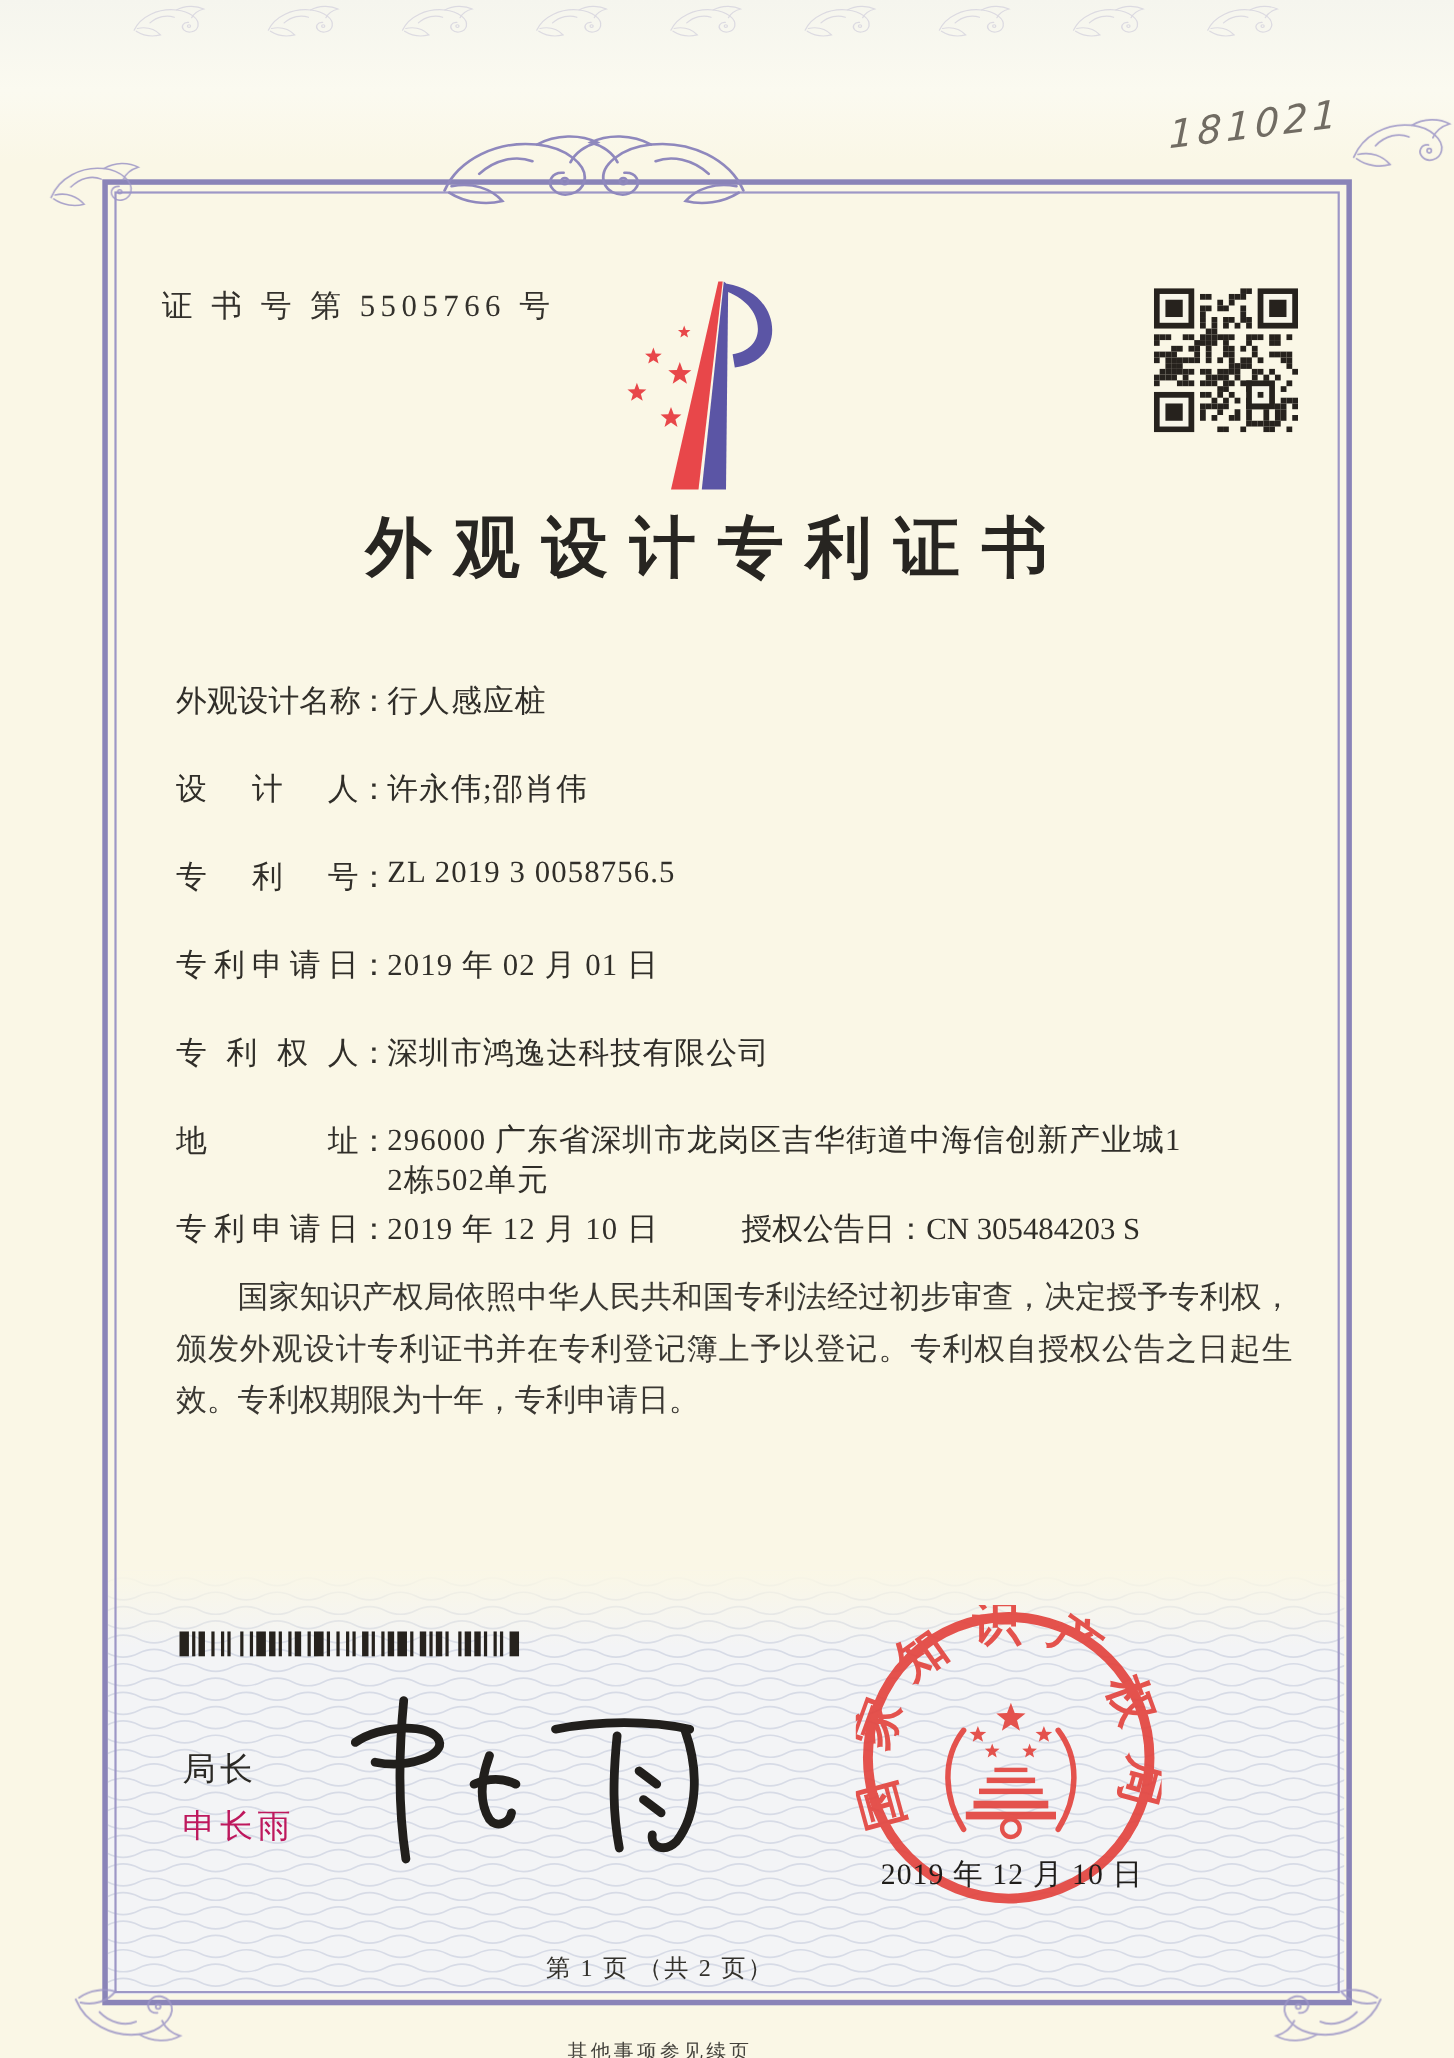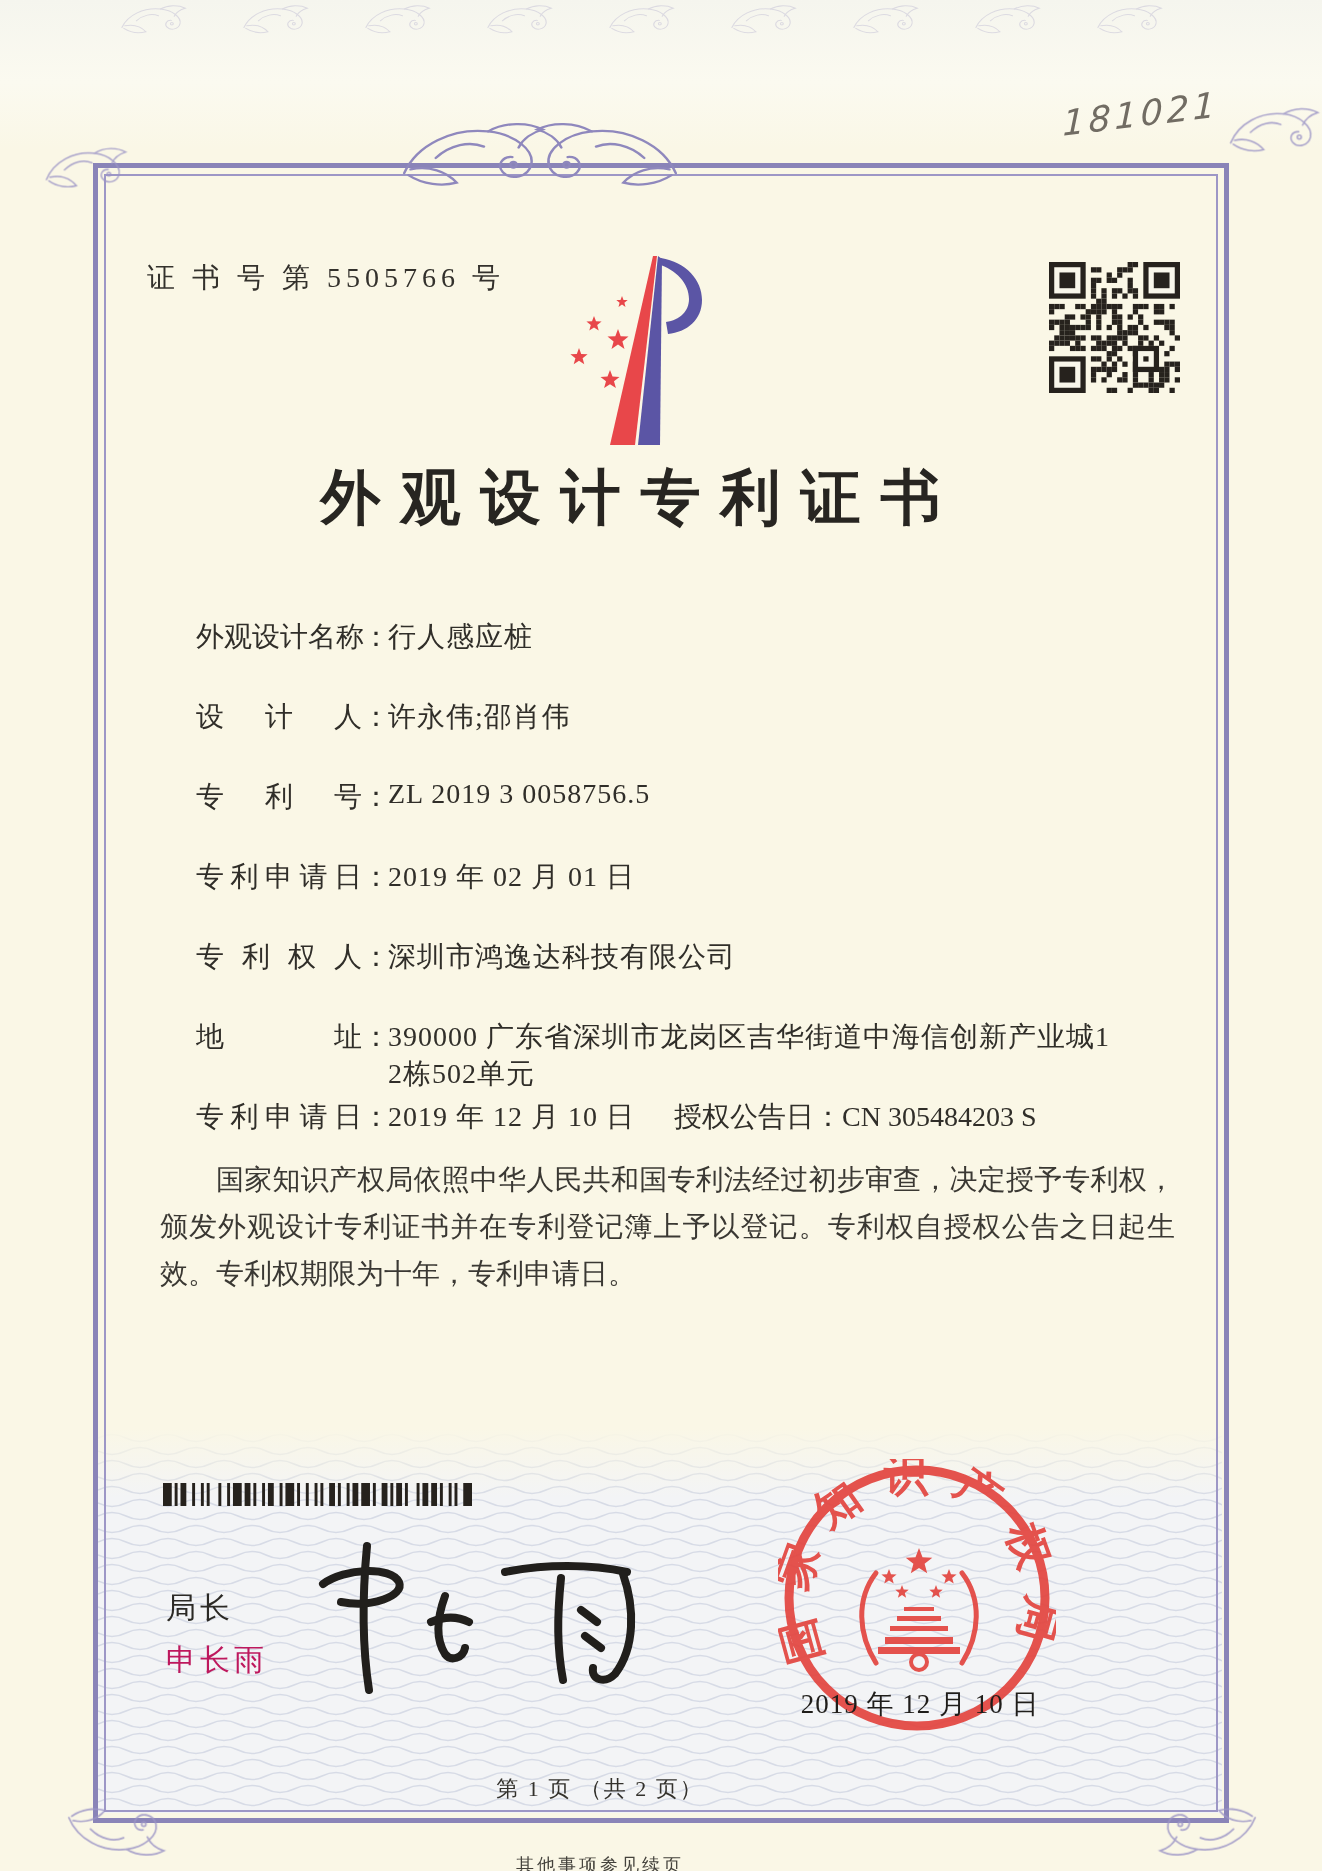--- a/index.html
+++ b/index.html
@@ -23,25 +23,25 @@
   .orn{position:absolute;left:0;top:0;width:1322px;height:1871px;pointer-events:none;z-index:3;}
   .content{position:absolute;left:0;top:0;width:1322px;height:1871px;z-index:4;}
 
   .cert-no{position:absolute;left:147px;top:259px;font-size:28px;letter-spacing:5px;color:#33312c;}
   .handwritten{position:absolute;left:1062px;top:94px;font-size:35px;font-style:italic;
     font-family:"DejaVu Sans",sans-serif;color:#716c63;letter-spacing:4px;
     transform:rotate(-7deg) skewX(-8deg);}
   .logo{position:absolute;left:560px;top:250px;width:150px;height:200px;}
   .qr{position:absolute;left:1049px;top:262px;width:131px;height:131px;}
 
-  .title{position:absolute;left:4px;top:458px;width:1273px;text-align:center;
+  .title{position:absolute;left:16px;top:458px;width:1273px;text-align:center;
     font-size:60px;font-weight:bold;letter-spacing:20px;color:#272521;}
 
   .frow{position:absolute;left:160px;width:1030px;font-size:28px;color:#302e29;white-space:nowrap;}
-  .flabel{display:inline-block;width:166px;text-align:justify;text-align-last:justify;vertical-align:top;margin-left:36px;}
+  .flabel{display:inline-block;width:166px;text-align:justify;text-align-last:justify;vertical-align:top;}
   .fcolon{display:inline-block;width:26px;vertical-align:top;}
   .fvalue{display:inline-block;vertical-align:top;letter-spacing:1px;}
   .addr-lines{display:inline-block;vertical-align:top;line-height:37px;letter-spacing:1px;}
   .pair2{position:absolute;left:514px;top:0;}
 
   .paras{position:absolute;left:160px;top:1156px;width:1015px;font-size:28px;line-height:47px;
     text-align:justify;color:#3a3833;}
   .paras p{margin:0;text-indent:2em;}
 
   .barcode{position:absolute;left:163px;top:1483px;width:309px;height:23px;}
@@ -383,21 +383,21 @@
   <div class="frow" style="top:778px">
     <span class="flabel">专利号</span><span class="fcolon">：</span><span class="fvalue">ZL 2019 3 0058756.5</span>
   </div>
   <div class="frow" style="top:858px">
     <span class="flabel">专利申请日</span><span class="fcolon">：</span><span class="fvalue">2019 年 02 月 01 日</span>
   </div>
   <div class="frow" style="top:938px">
     <span class="flabel">专利权人</span><span class="fcolon">：</span><span class="fvalue">深圳市鸿逸达科技有限公司</span>
   </div>
   <div class="frow" style="top:1018px">
-    <span class="flabel">地址</span><span class="fcolon">：</span><span class="addr-lines"><span>390000 广东省深圳市龙岗区吉华街道中海信创新产业城1</span><br><span>2栋502单元</span></span>
+    <span class="flabel">地址</span><span class="fcolon">：</span><span class="addr-lines"><span>296000 广东省深圳市龙岗区吉华街道中海信创新产业城1</span><br><span>2栋502单元</span></span>
   </div>
   <div class="frow" style="top:1098px">
     <span class="flabel">专利申请日</span><span class="fcolon">：</span><span class="fvalue">2019 年 12 月 10 日</span>
     <span class="pair2">
       <span>授权公告日</span><span>：</span><span>CN 305484203 S</span>
     </span>
   </div>
 
   <div class="paras">
     <p>国家知识产权局依照中华人民共和国专利法经过初步审查，决定授予专利权，颁发外观设计专利证书并在专利登记簿上予以登记。专利权自授权公告之日起生效。专利权期限为十年，专利申请日。</p>

